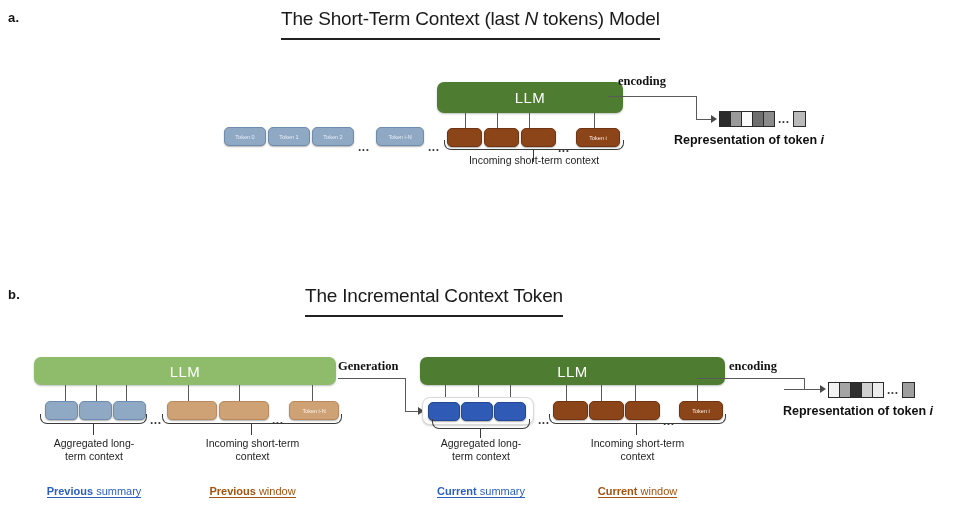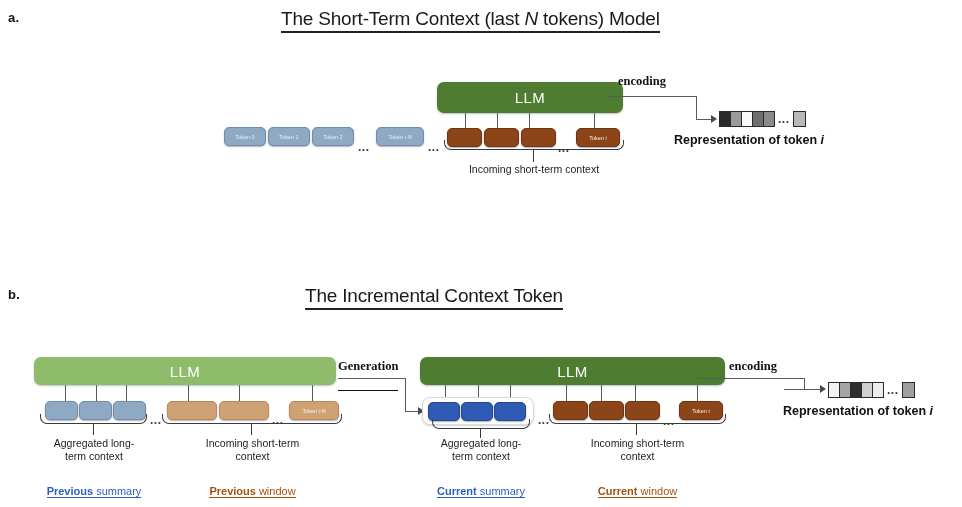--- a/index.html
+++ b/index.html
@@ -11,21 +11,21 @@
   .abs{position:absolute;}
 
   
   .panel-letter{
     font-weight:bold;font-size:13px;letter-spacing:.2px;color:#141414;
   }
 
   
   .panel-title{
     font-size:19px;font-weight:400;color:#1a1a1a;white-space:nowrap;
-    border-bottom:2px solid #222;padding-bottom:1px;letter-spacing:-.2px;
+    border-bottom:2px solid #222;padding-bottom:8px;letter-spacing:-.2px;
   }
   .panel-title i{font-style:italic;}
 
   
   .llm{
     border-radius:7px;display:flex;align-items:center;justify-content:center;
     color:#ffffff;font-size:15px;letter-spacing:.4px;
     box-shadow:0 1px 2px rgba(0,0,0,.25);
   }
   .llm-dark{background:#4E7D31;}
@@ -79,21 +79,21 @@
   }
   .tag b{font-weight:bold;}
   .tag-blue{color:#2B5FBF;}
   .tag-brown{color:#A3520F;}
 
   
   .serif-lbl{
     font-family:"Liberation Serif","DejaVu Serif",serif;
     font-weight:bold;font-size:12.5px;color:#111;white-space:nowrap;
   }
-  .serif-lbl.underline{border-bottom:1.5px solid #111;padding-bottom:16px;}
+  .serif-lbl.underline{border-bottom:1.5px solid #111;padding-bottom:4px;}
 
   
   .repr-row{display:flex;align-items:center;}
   .repr-box{
     display:flex;border:1.4px solid #2a2a2a;box-sizing:content-box;
   }
   .repr-cell{width:10px;height:14px;border-right:1px solid #2a2a2a;}
   .repr-cell:last-child{border-right:none;}
   .repr-tail{
     width:11px;height:14px;border:1.4px solid #2a2a2a;box-sizing:content-box;
@@ -153,21 +153,21 @@
 <div class="abs chip chip-brown" style="left:521px;top:128px;width:35px;height:19px;"></div>
 <div class="abs dots" style="left:558px;top:142px;">
   <span>...</span>
 </div>
 <div class="abs chip chip-brown" style="left:576px;top:128px;width:44px;height:19px;">
   <span>Token i</span>
 </div>
 
 <div class="abs brace" style="left:444px;top:140px;width:180px;height:10px;"></div>
 <div class="abs brace-stem" style="left:533px;top:150px;height:12px;"></div>
-<div class="abs caption caption-a" style="left:434px;top:163px;width:200px;">
+<div class="abs caption caption-a" style="left:434px;top:154px;width:200px;">
   <span>Incoming short-term context</span>
 </div>
 
 <div class="abs serif-lbl" style="left:618px;top:74px;">
   <span>encoding</span>
 </div>
 <div class="abs hline" style="left:608px;top:96px;width:88px;"></div>
 <div class="abs vline" style="left:696px;top:96px;height:23px;"></div>
 <div class="abs hline" style="left:696px;top:119px;width:16px;"></div>
 <div class="abs arrow-head" style="left:711px;top:115px;"></div>

